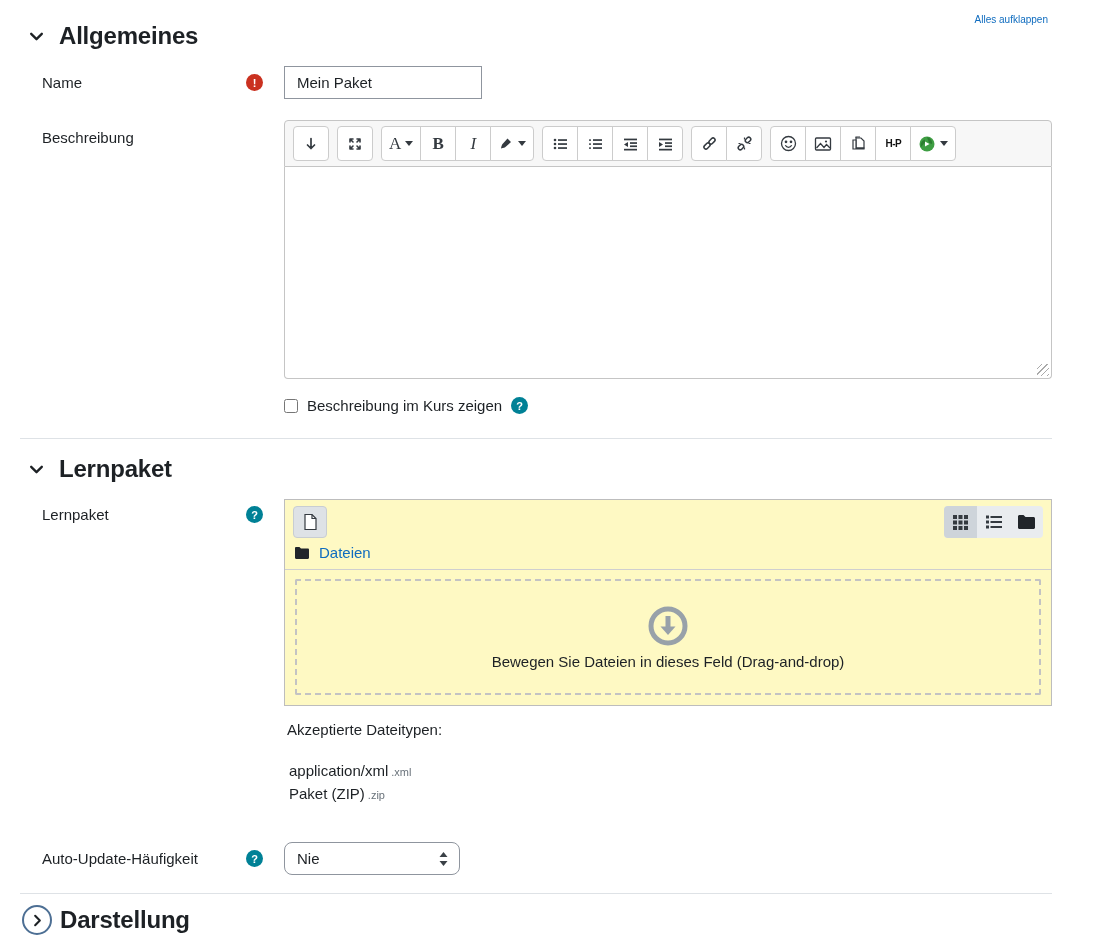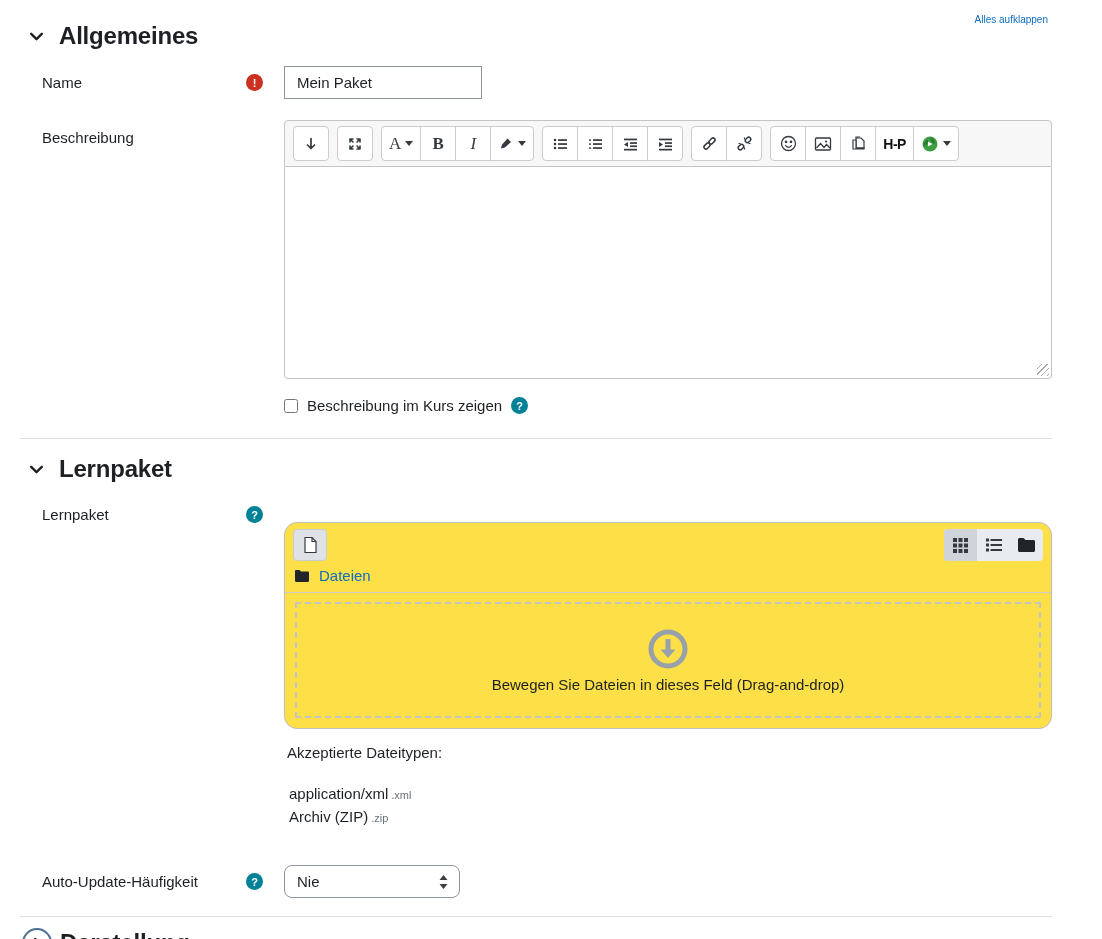--- a/index.html
+++ b/index.html
@@ -44,32 +44,32 @@
     align-items:center; justify-content:center; cursor:pointer; padding:0 7px; gap:4px;
     font-family:inherit; margin-left:-1px; }
   .btn-group .ed-btn:first-child { border-radius:4px 0 0 4px; margin-left:0; }
   .btn-group .ed-btn:last-child { border-radius:0 4px 4px 0; }
   .btn-group .ed-btn:only-child { border-radius:4px; }
   .ed-letter { font-family:"Liberation Serif", serif; font-size:17px; color:#343a40; }
   .ed-bold { font-weight:700; }
   .ed-italic { font-style:italic; }
   .caret-down { width:0; height:0; border-left:4px solid transparent; border-right:4px solid transparent;
     border-top:5px solid #343a40; }
-  .h5p-label { font-weight:800; font-size:14px; letter-spacing:-0.5px; color:#111; }
+  .h5p-label { font-weight:800; font-size:10px; letter-spacing:-0.5px; color:#111; }
   .ed-area { height:212px; border:1px solid #c5c5c5; border-top:none; border-radius:0 0 4px 4px;
     position:relative; background:#fff; }
   .resize-handle { position:absolute; right:2px; bottom:2px; width:12px; height:12px; cursor:nwse-resize;
     background:repeating-linear-gradient(135deg, transparent 0 3px, #aaa 3px 4px); }
 
   .checkbox-row { display:flex; align-items:center; gap:9px; margin-top:18px; }
   .checkbox-row input[type=checkbox] { width:14px; height:14px; }
 
   
   .max-info { text-align:right; margin-bottom:5px; }
-  .filemanager { border:1px solid #bdbdbd; border-radius:13px; background:#fde047;margin-top:23px; }
+  .filemanager { border:1px solid #bdbdbd; border-radius:0; background:#fef9c3; }
   .fm-toolbar { display:flex; justify-content:space-between; align-items:flex-start; padding:6px 8px 2px 8px; }
   .fm-btn { width:34px; height:32px; background:#dee2e6; border:1px solid #c8cdd2; border-radius:4px;
     display:flex; align-items:center; justify-content:center; cursor:pointer; }
   .view-group { display:flex; background:#e9ecef; border-radius:4px; overflow:hidden; }
   .view-btn { width:33px; height:32px; display:flex; align-items:center; justify-content:center;
     background:transparent; border:none; cursor:pointer; }
   .view-btn.active { background:#ced4da; }
   .fm-path { display:flex; align-items:center; gap:10px; padding:4px 10px 8px 10px; border-bottom:1px solid #cfcfcf; }
   .fm-path a { color:#0f6cbf; text-decoration:none; font-size:15px; cursor:pointer; }
   .dropzone-wrap { padding:9px 10px 10px 10px; }
@@ -385,21 +385,21 @@
           </div>
         </div>
       </div>
       <div class="accepted-title">Akzeptierte Dateitypen:</div>
       <div class="filetype-list">
 
       <div class="filetype-item">
           <span>application/xml</span><span class="filetype-ext">.xml</span>
         </div>
           <div class="filetype-item">
-          <span>Archiv (ZIP)</span><span class="filetype-ext">.zip</span>
+          <span>Paket (ZIP)</span><span class="filetype-ext">.zip</span>
         </div>
         </div>
     </div>
   </div>
 
   <div class="form-row row-auto">
     <label class="flabel">Auto-Update-Häufigkeit</label>
     <div class="icon-col">
         <span class="badge-ico help"></span>
       </div>

